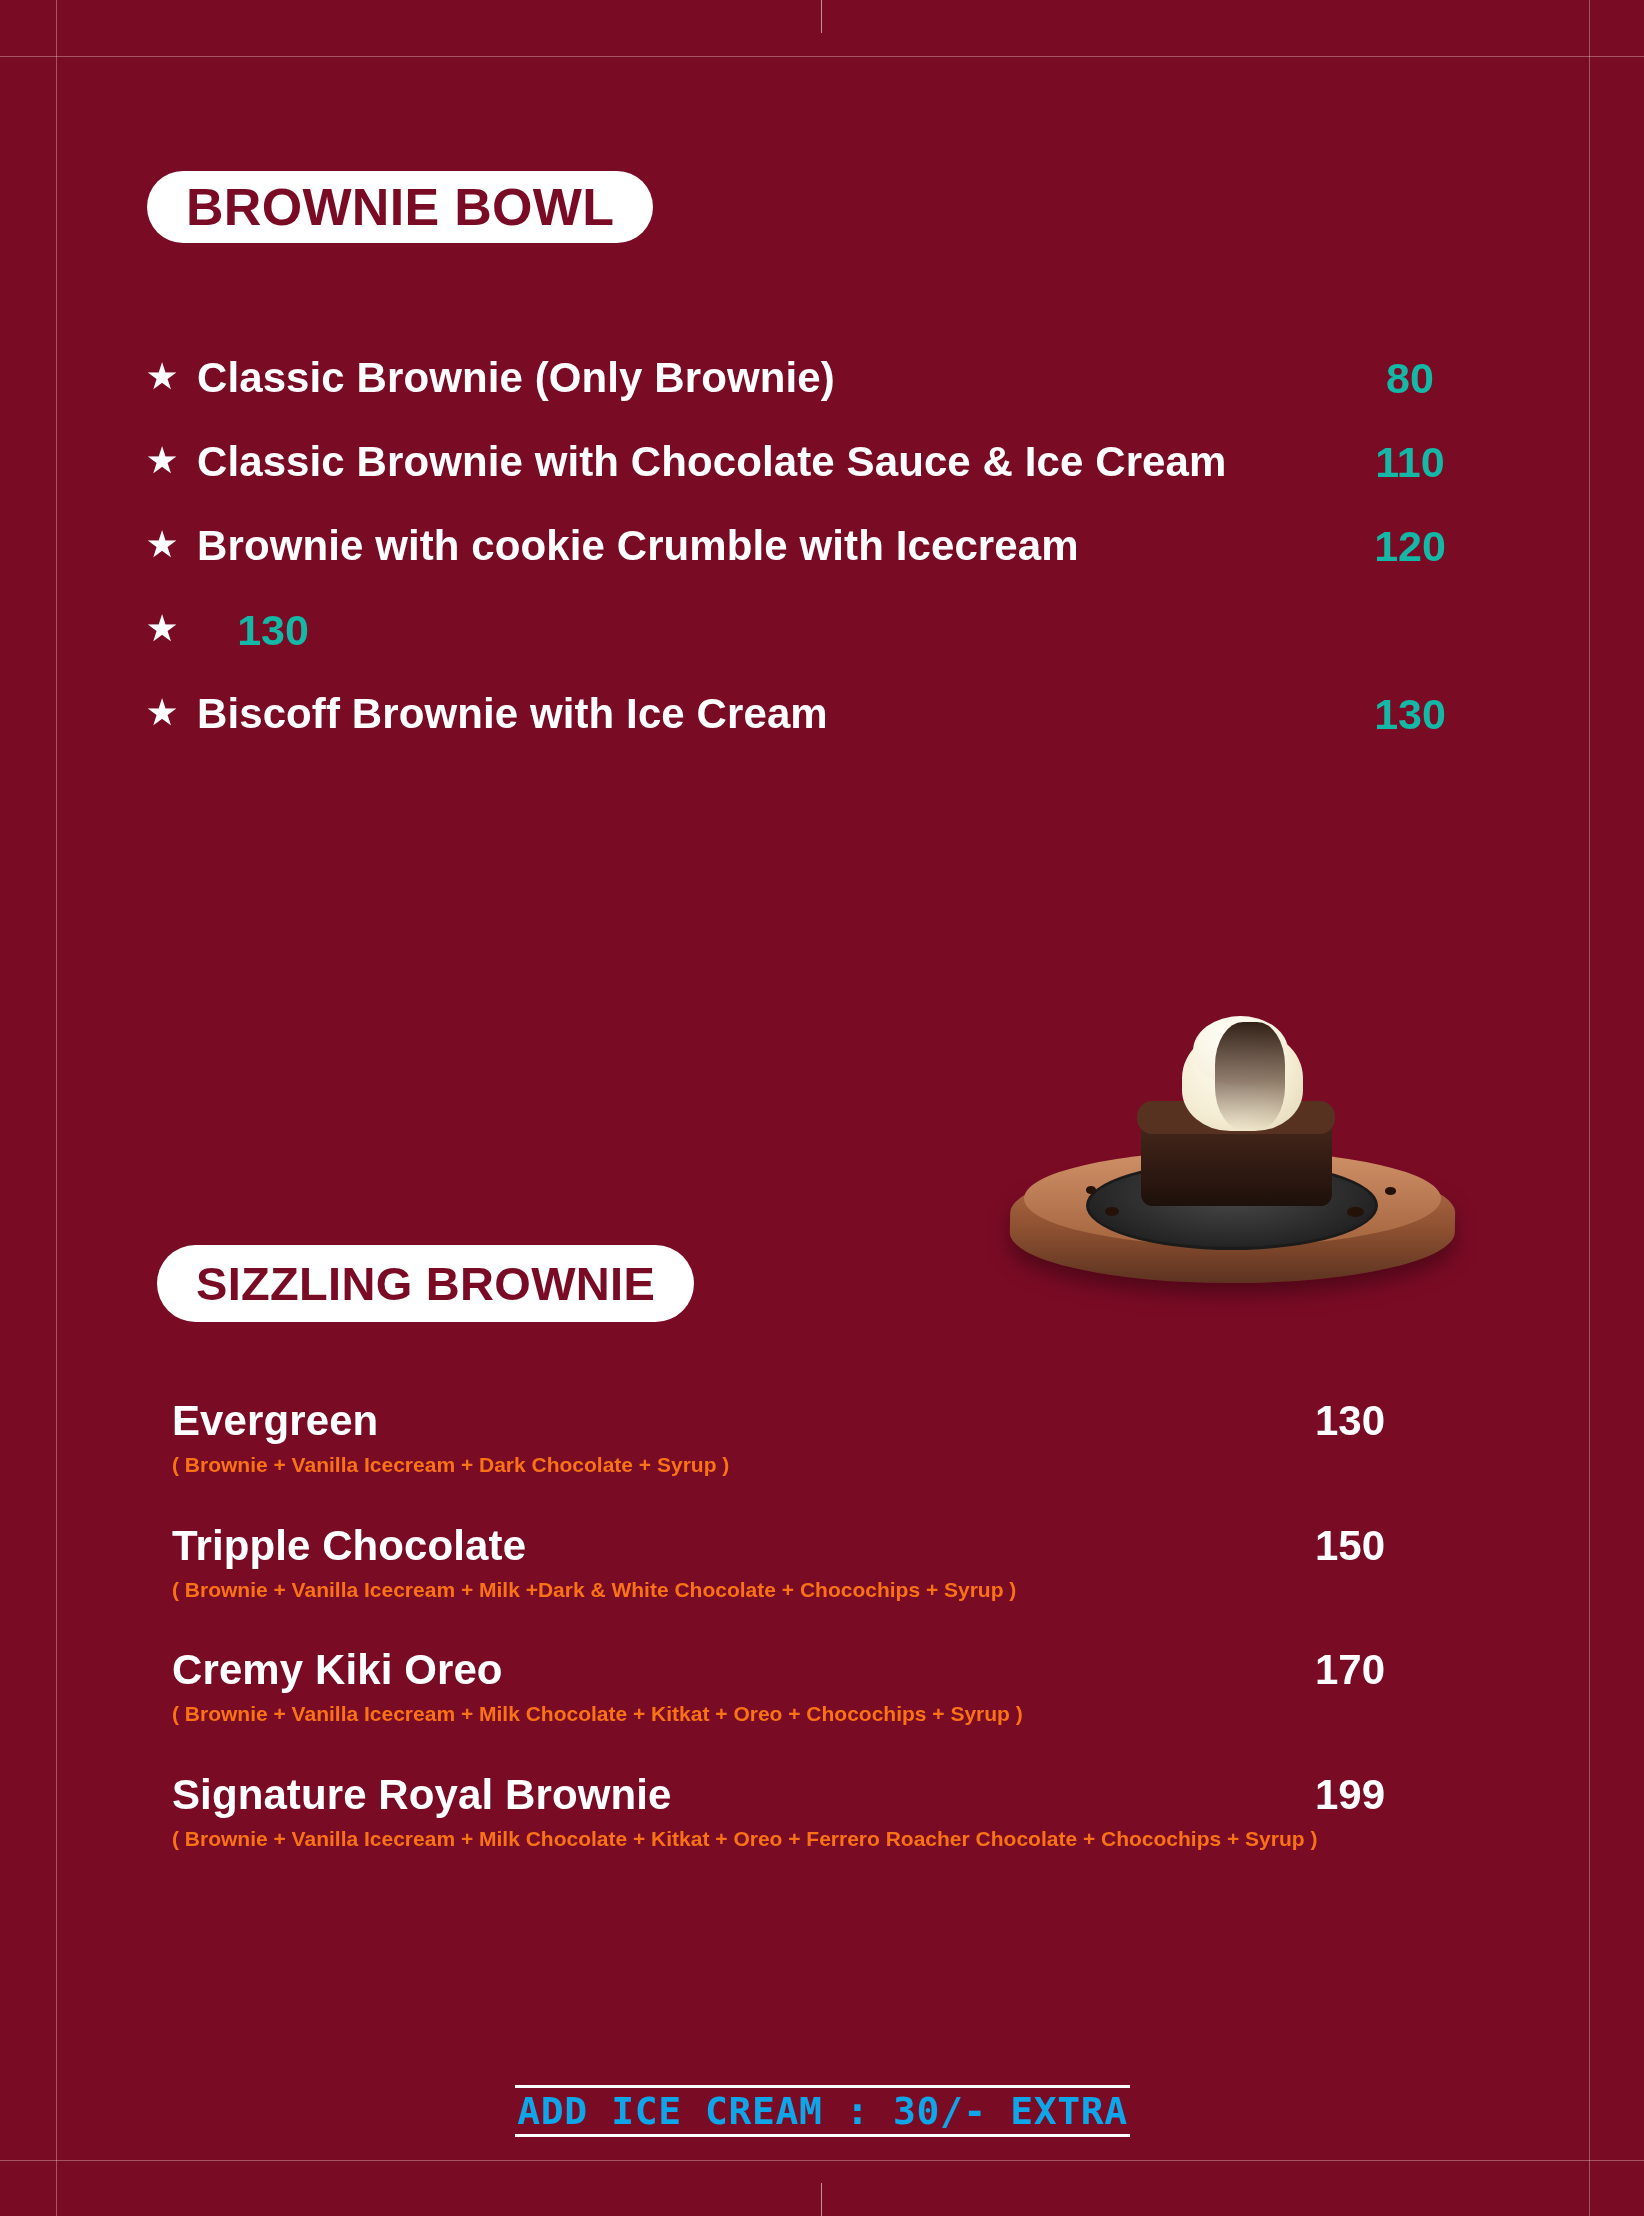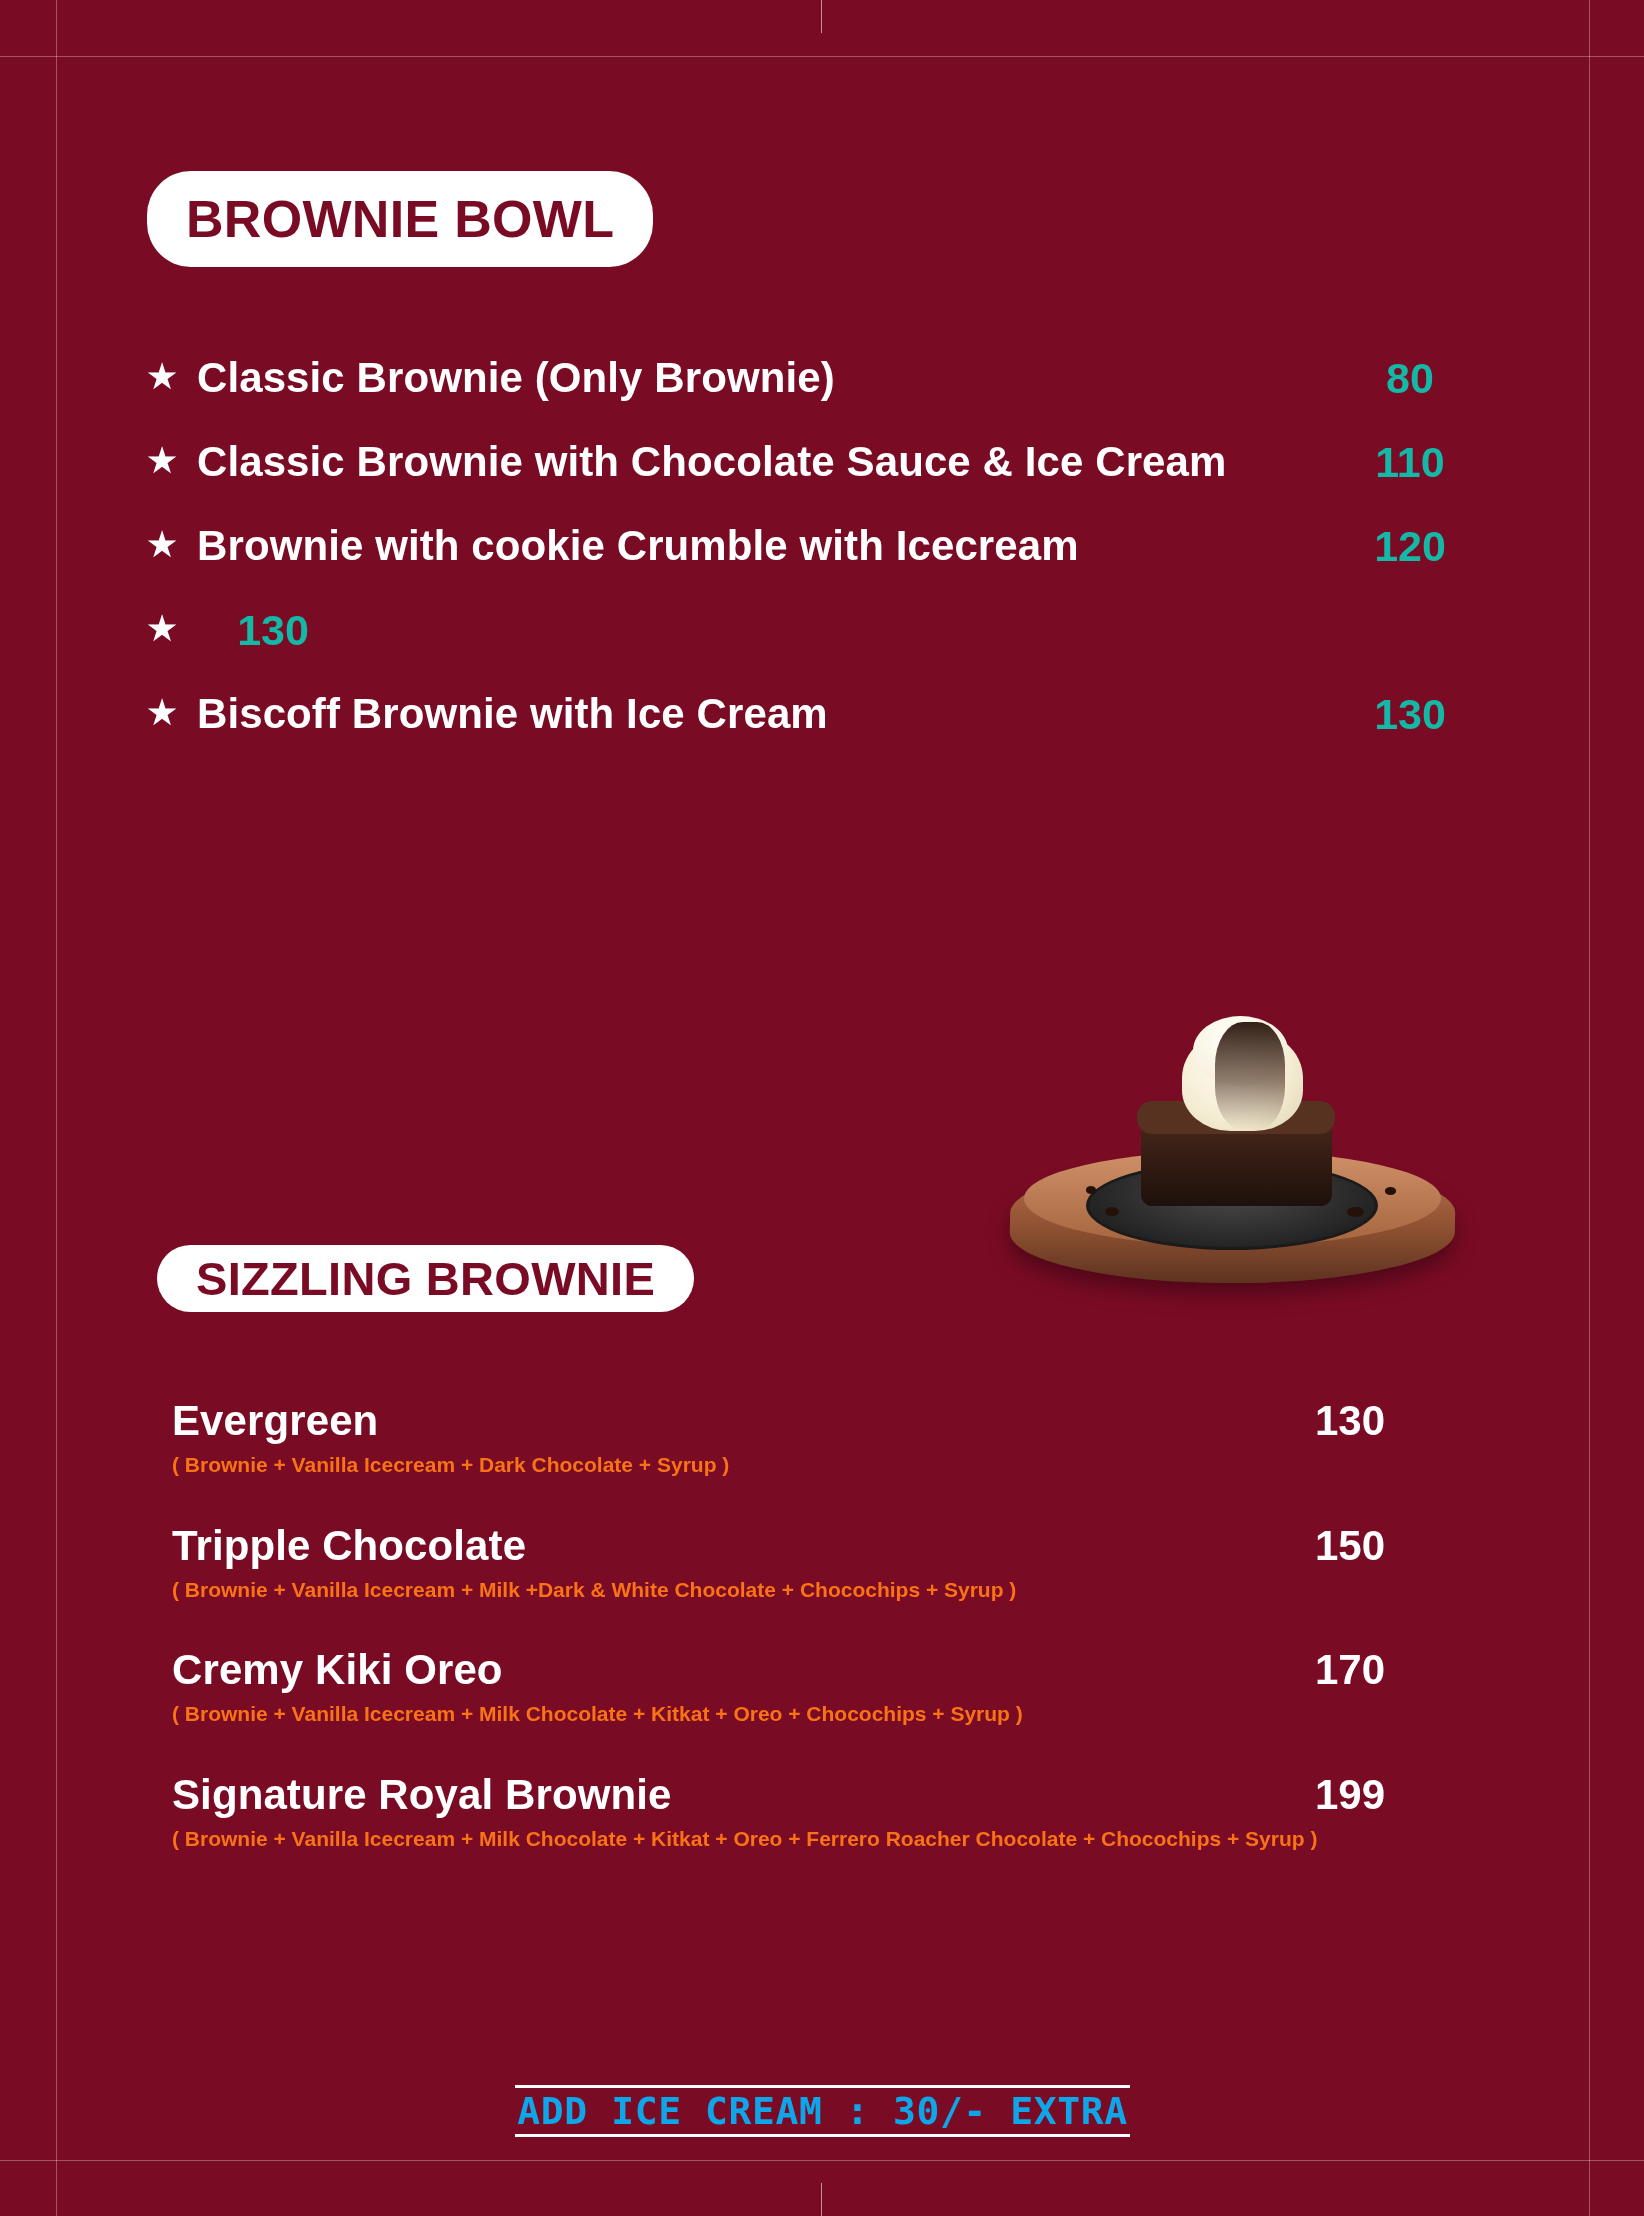--- a/index.html
+++ b/index.html
@@ -44,24 +44,24 @@
     padding: 0 39px;
     box-sizing: border-box;
   }
   .pill-text {
     color: #7a0b25;
     font-weight: 800;
     letter-spacing: 0.3px;
     white-space: nowrap;
   }
 
-  #pill-brownie-bowl { left: 147px; top: 171px; height: 96px; }
+  #pill-brownie-bowl { left: 147px; top: 171px; height: 72px; }
   #pill-brownie-bowl .pill-text { font-size: 52px; }
 
-  #pill-sizzling { left: 157px; top: 1245px; height: 67px; }
+  #pill-sizzling { left: 157px; top: 1245px; height: 77px; }
   #pill-sizzling .pill-text { font-size: 47px; }
 
   
   .bowl-list {
     position: absolute;
     left: 127px;
     top: 351px;
     width: 1378px;
   }
   .bowl-row {

